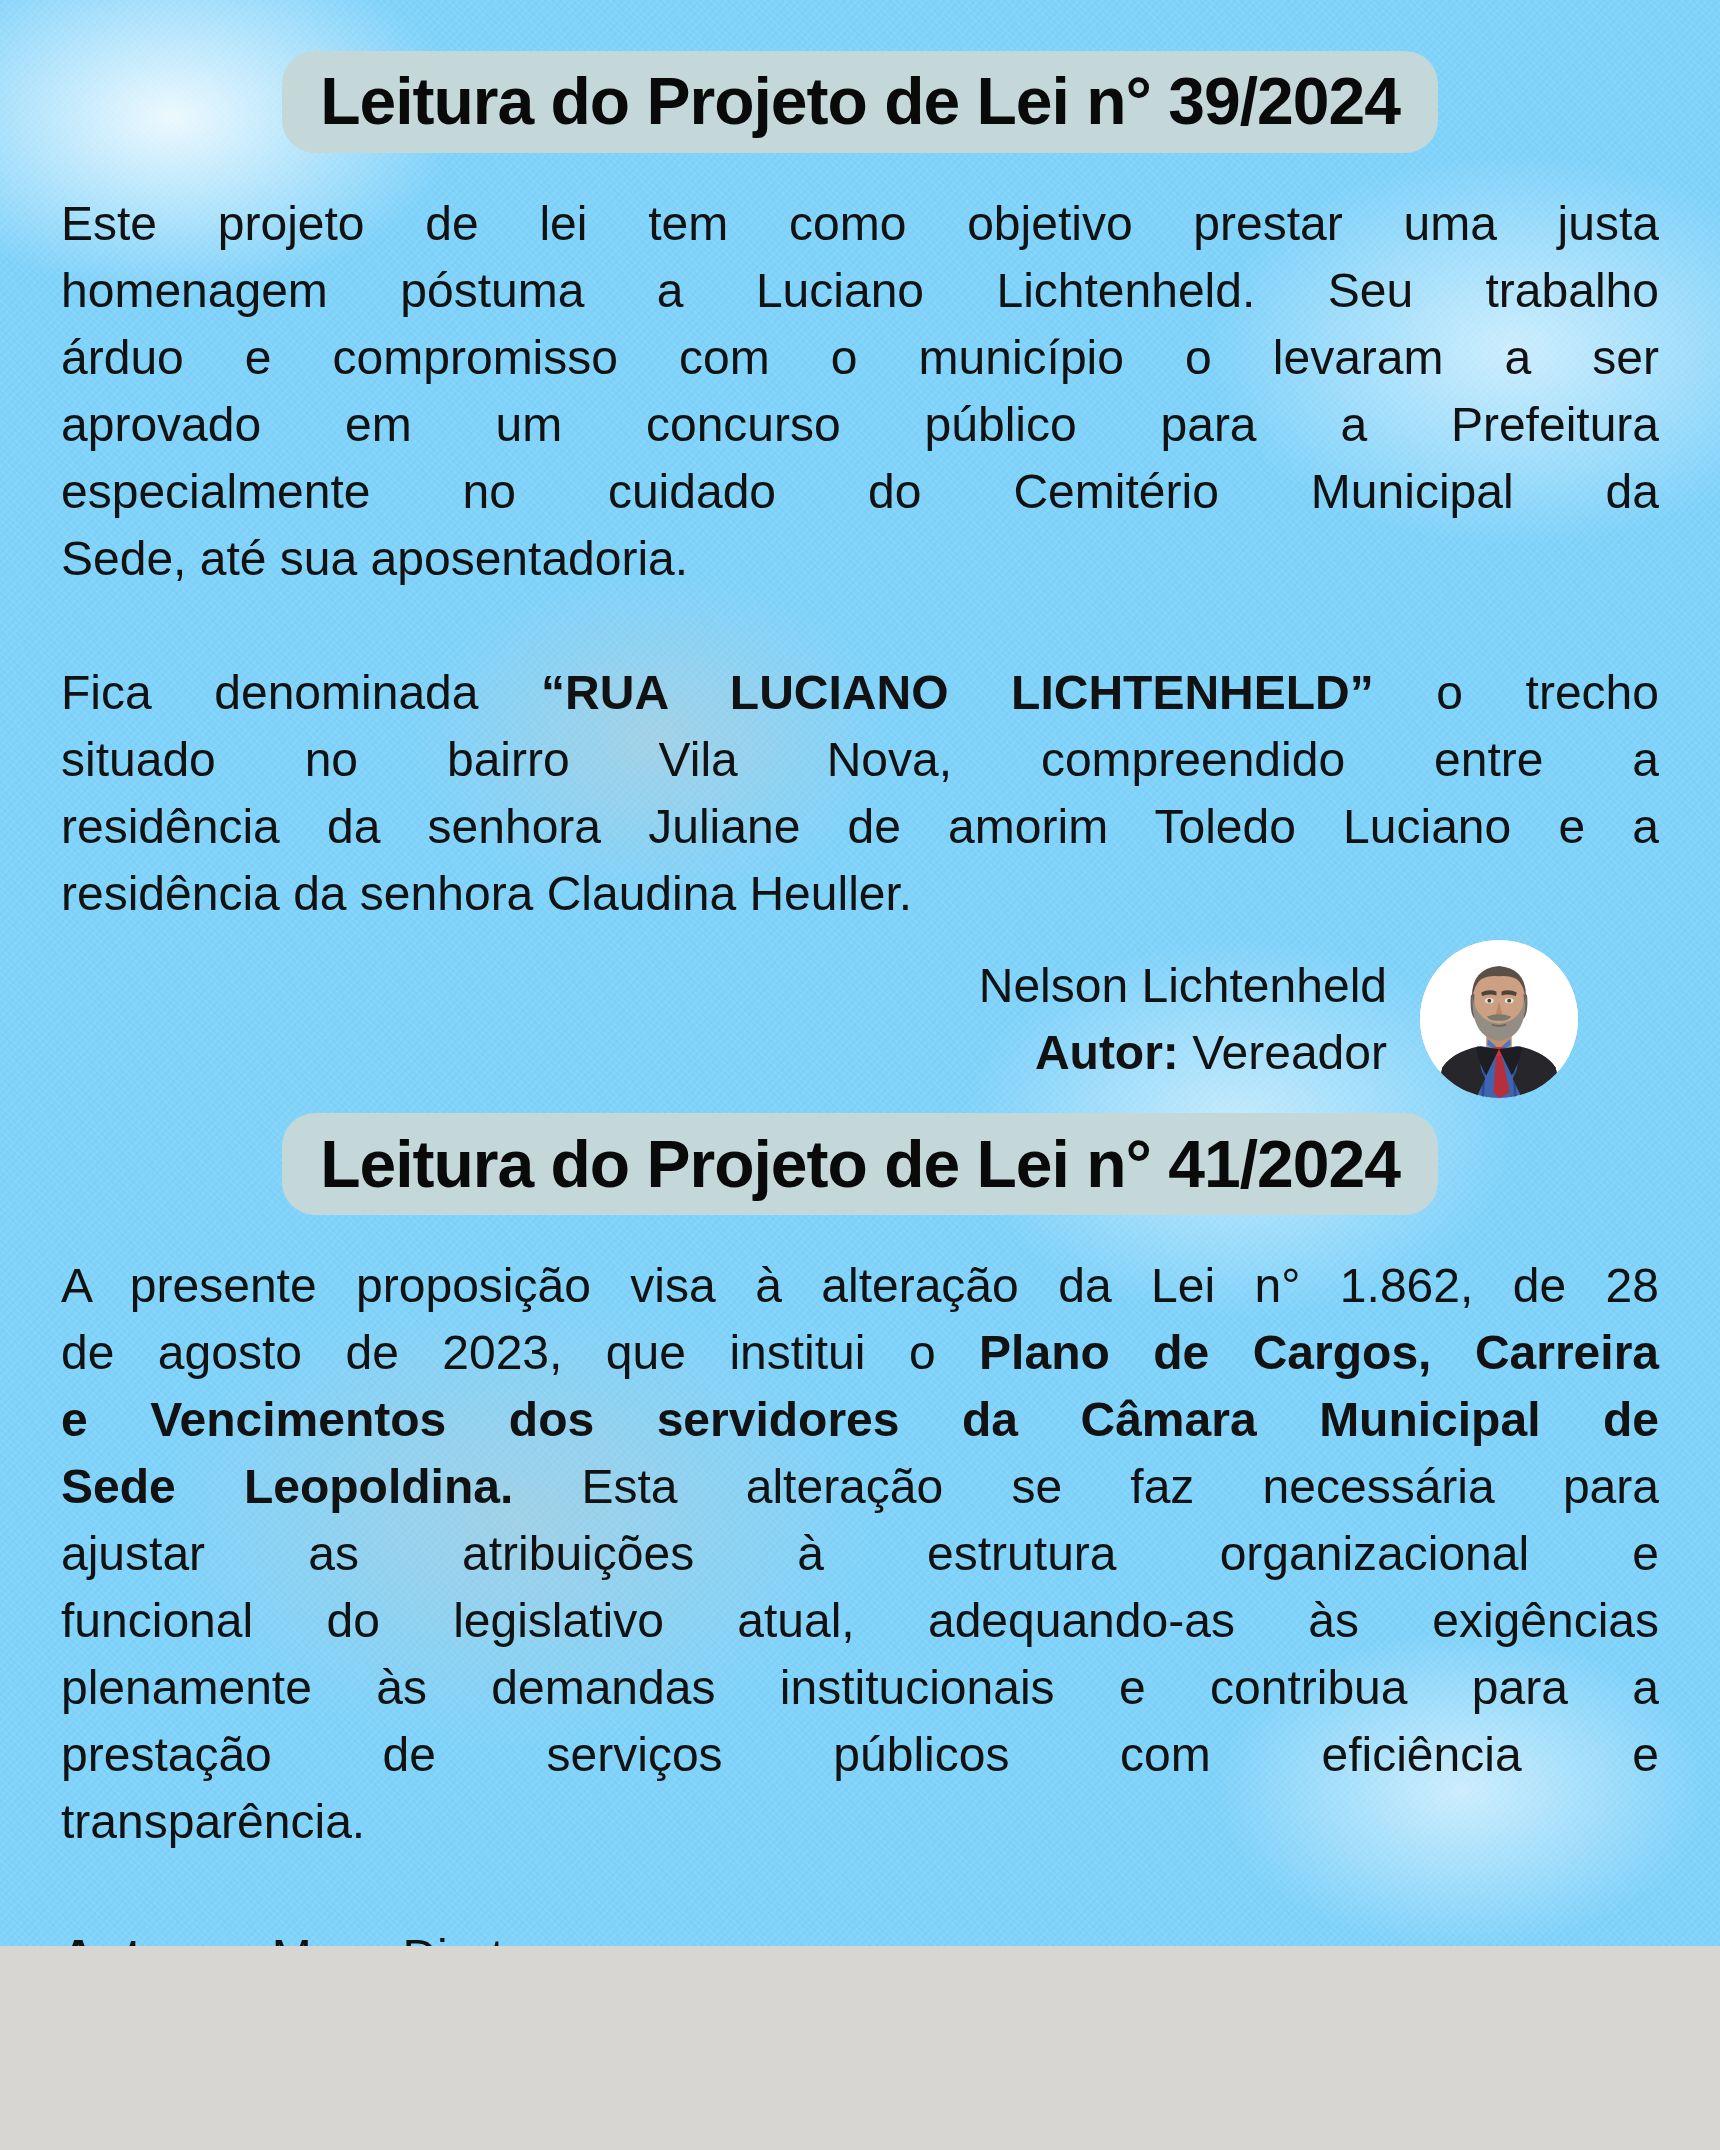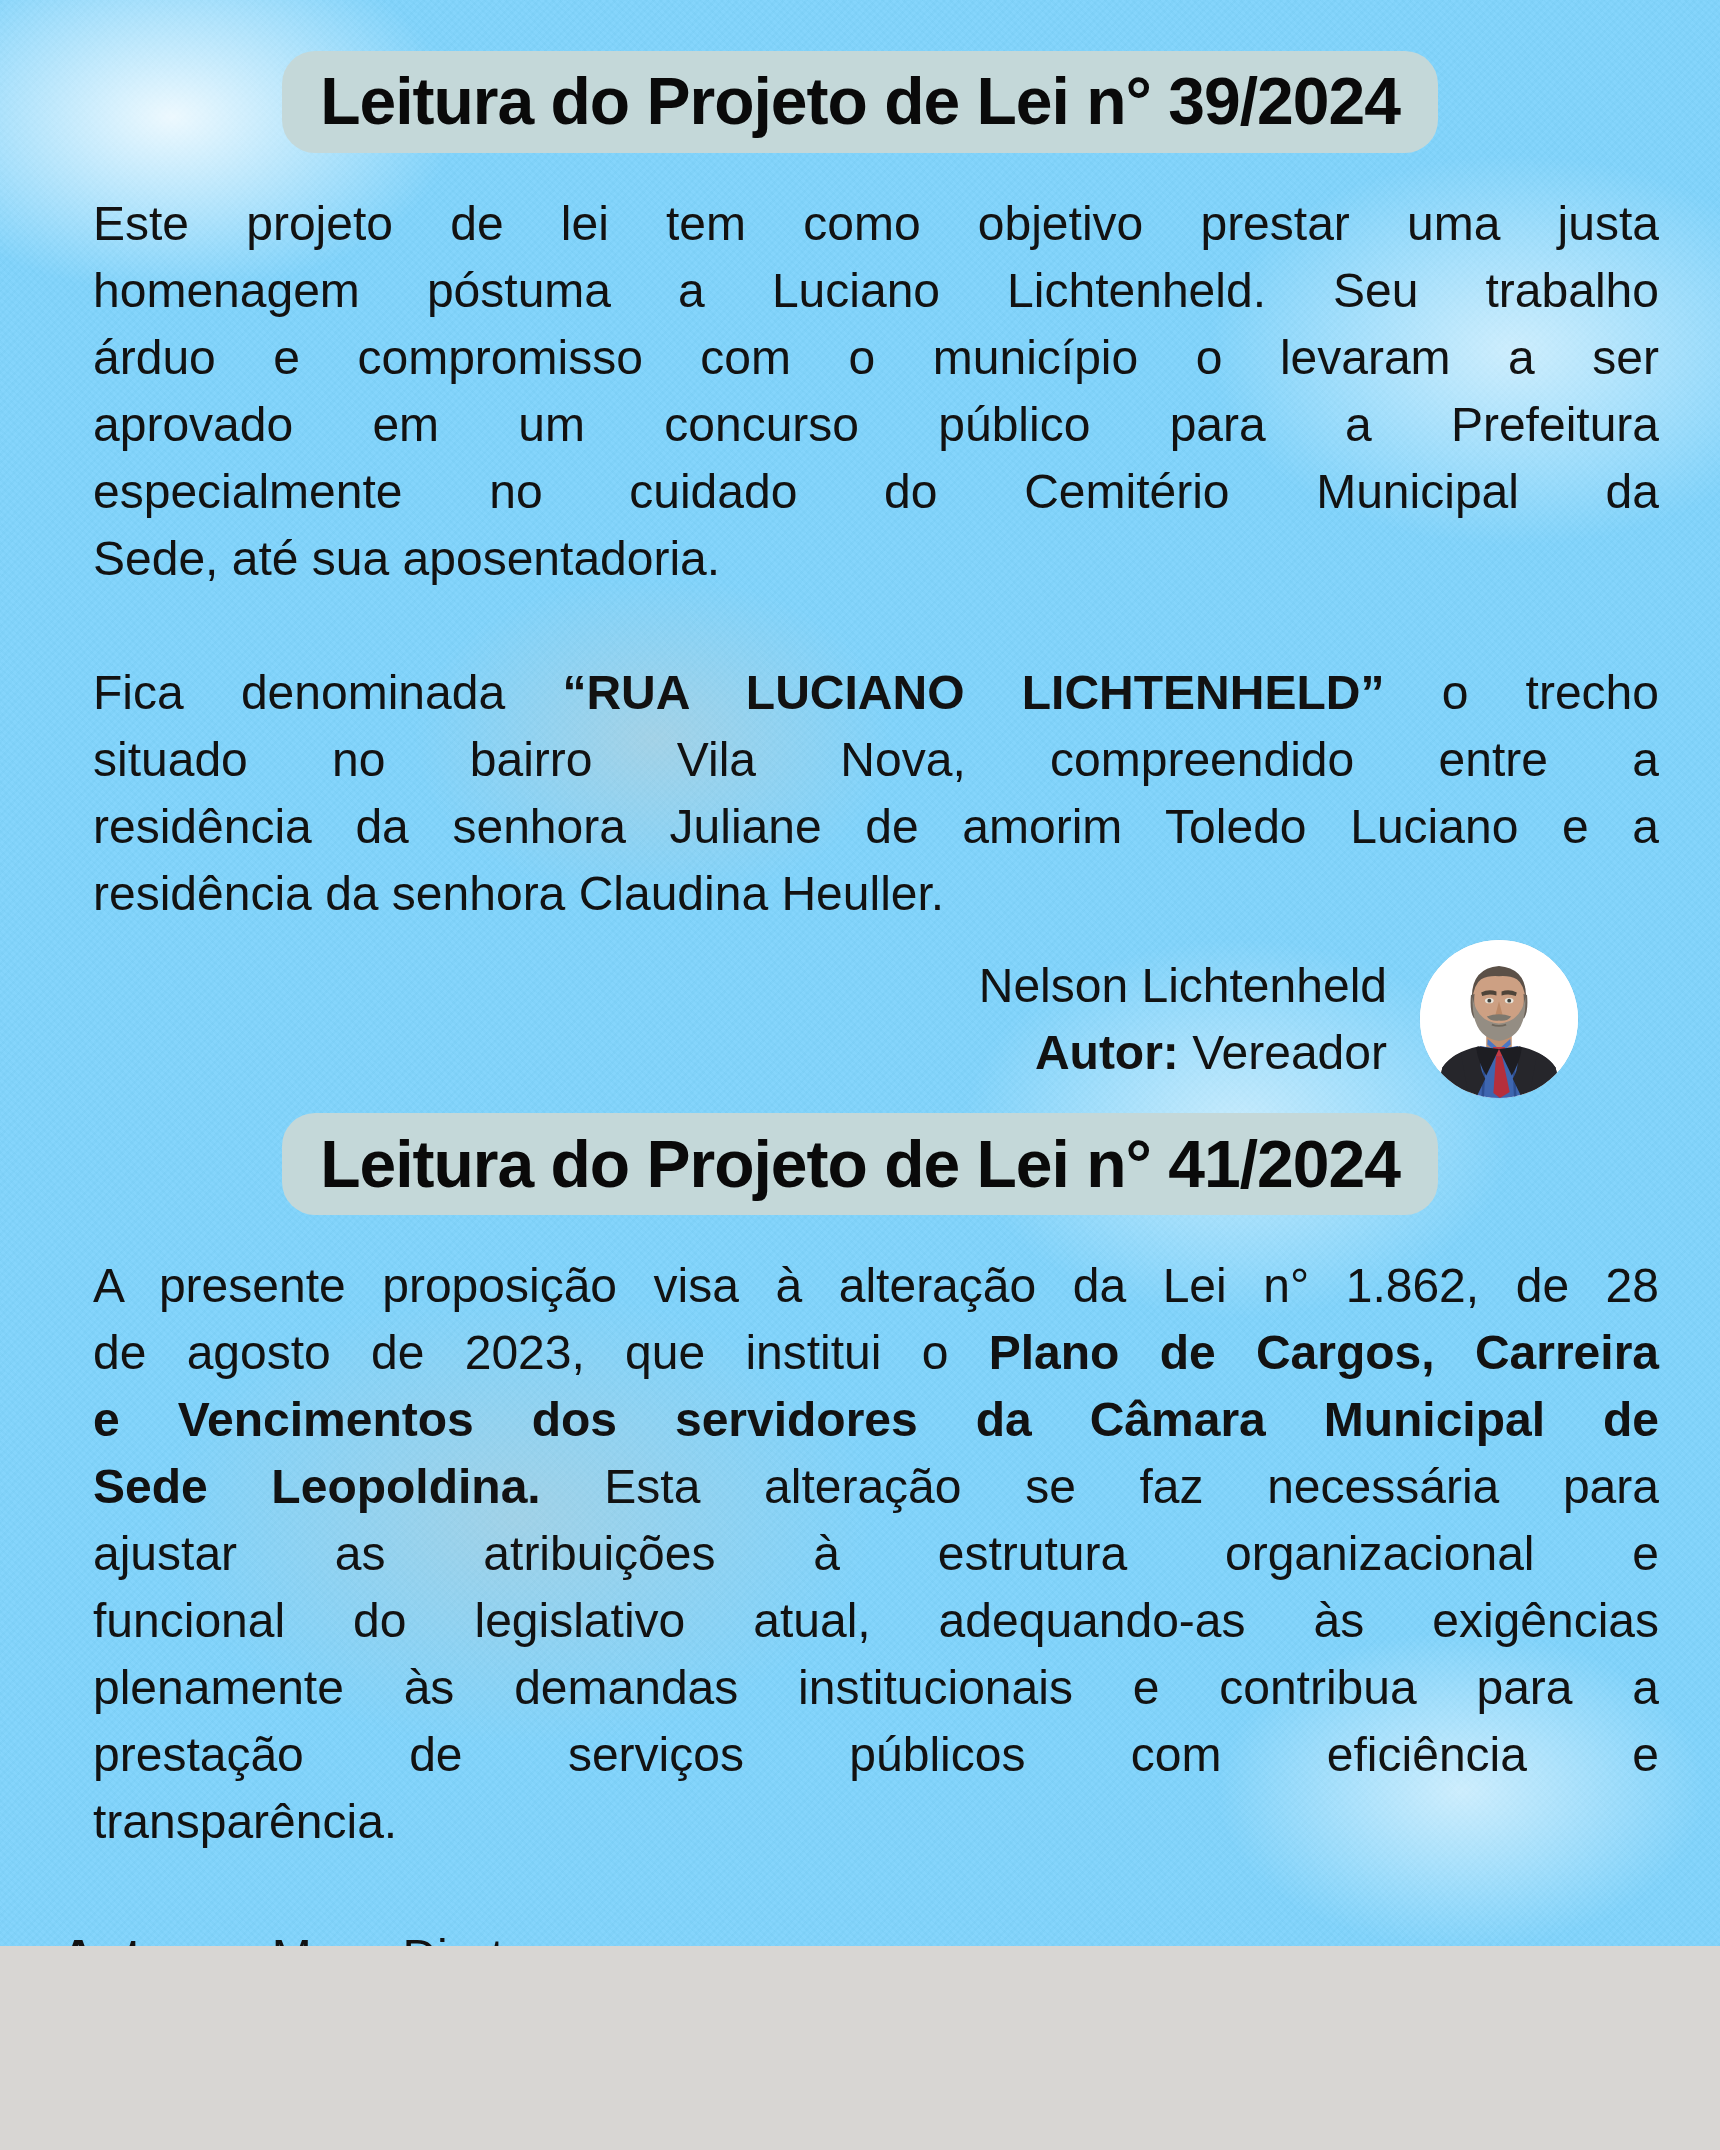--- a/index.html
+++ b/index.html
@@ -45,21 +45,21 @@
     justify-content: center;
     background: #c4d8d9;
     border-radius: 33px;
     padding: 15.3px 38px;
     font-size: 66px;
     font-weight: 800;
     letter-spacing: -1px;
     line-height: 1.08;
     color: #0a0a0a;
   }
-  .para { margin-top: 37px; margin-left: 32px; }
+  .para { margin-top: 37px; }
   .para.gap { margin-top: 67px; }
   .line {
     font-size: 48px;
     line-height: 67px;
     text-align: justify;
     text-align-last: justify;
     color: #121212;
   }
   .line.last { text-align-last: auto; }
   .b { font-weight: 700; }

